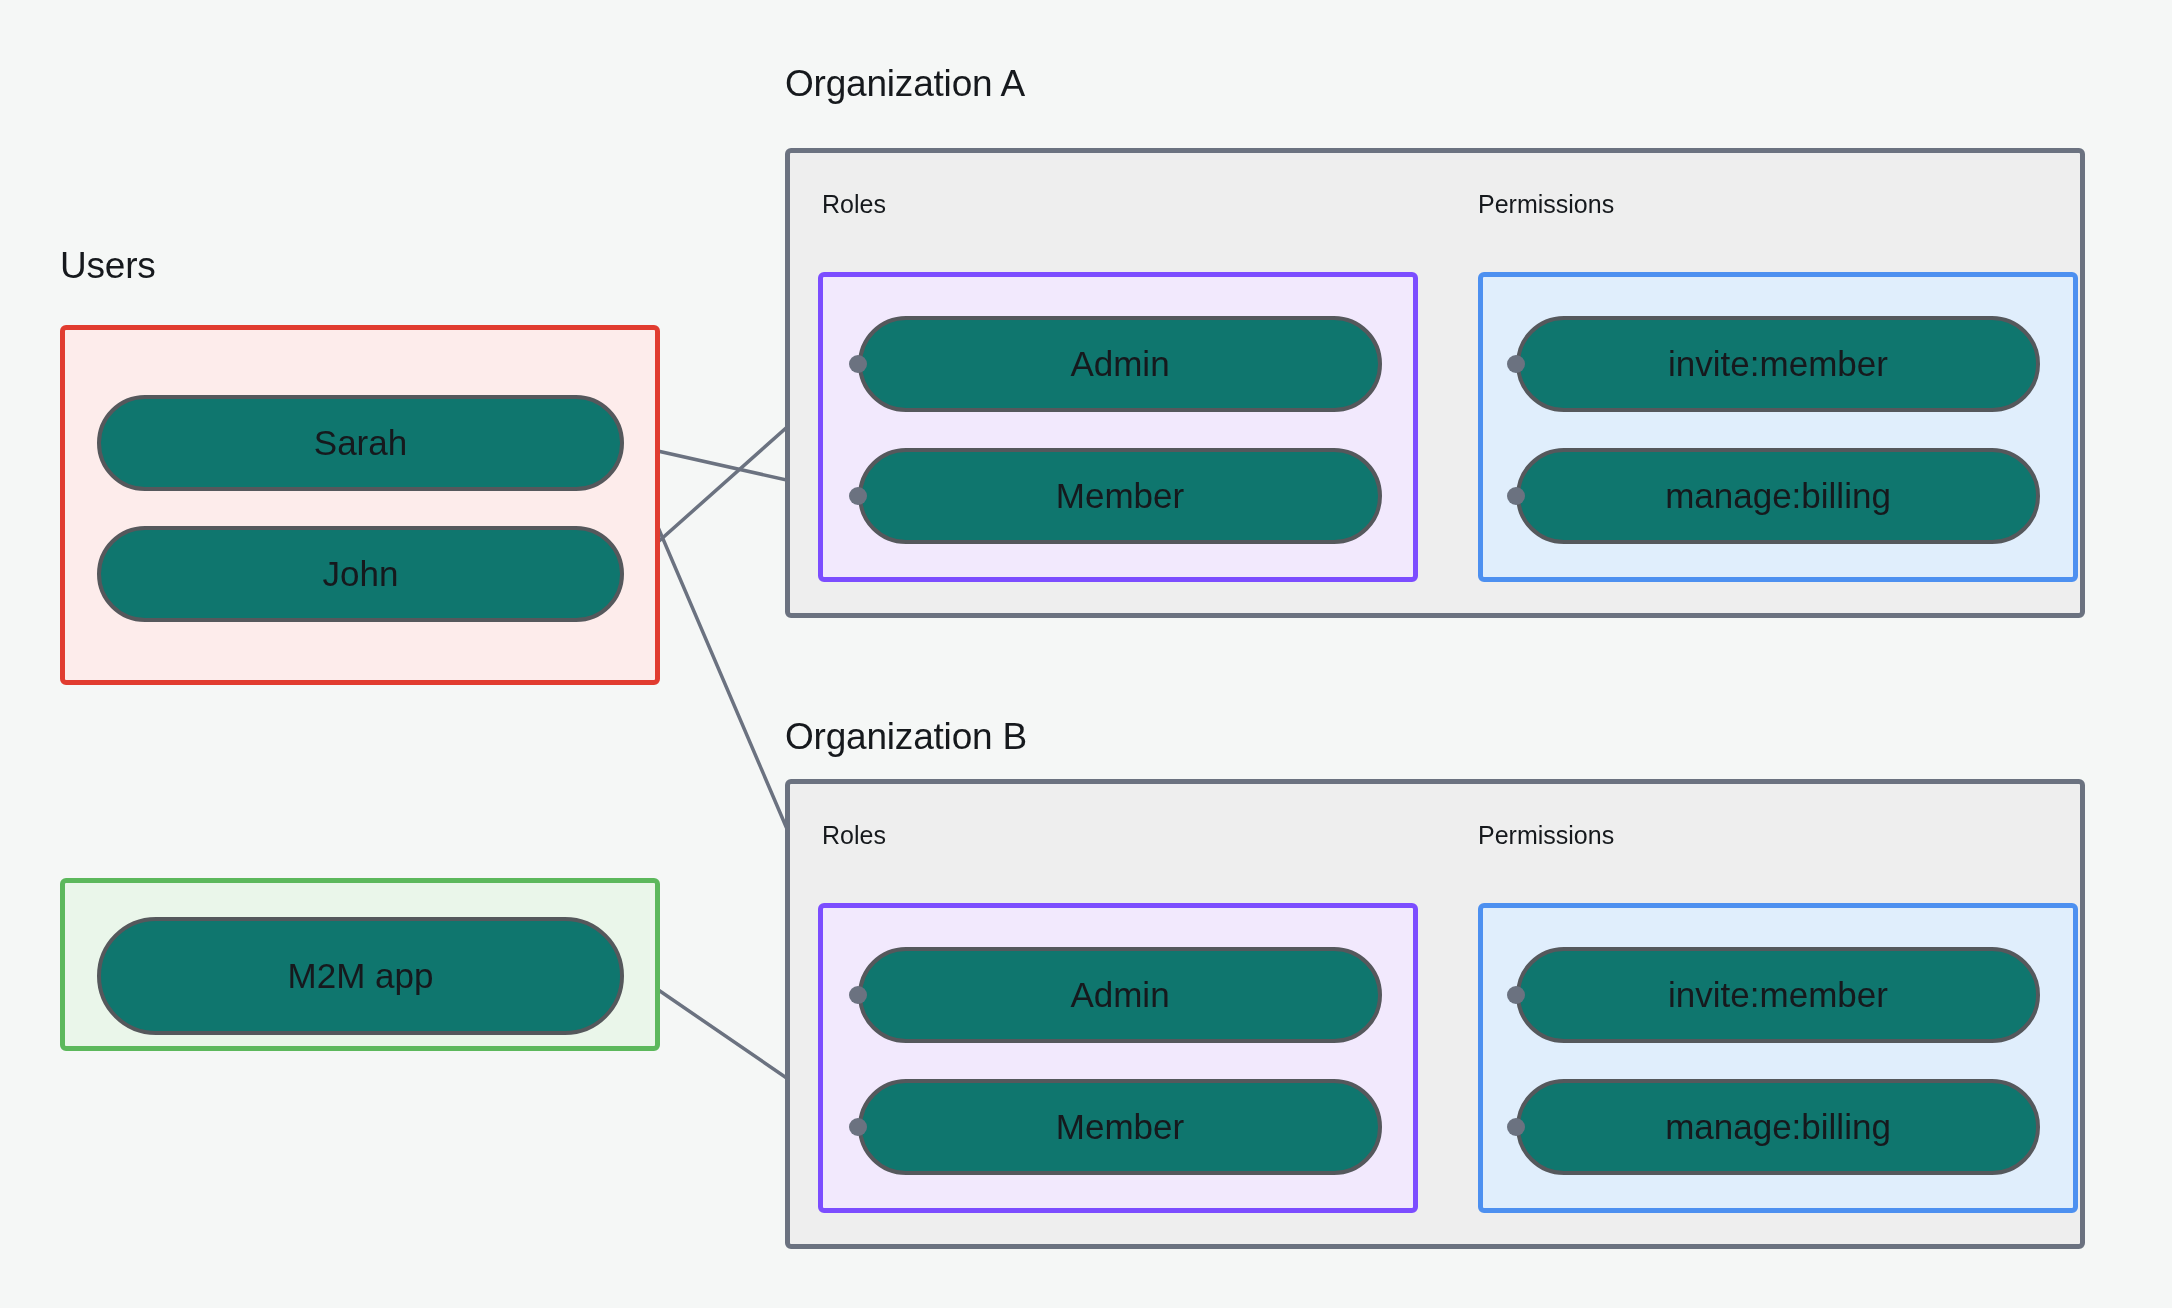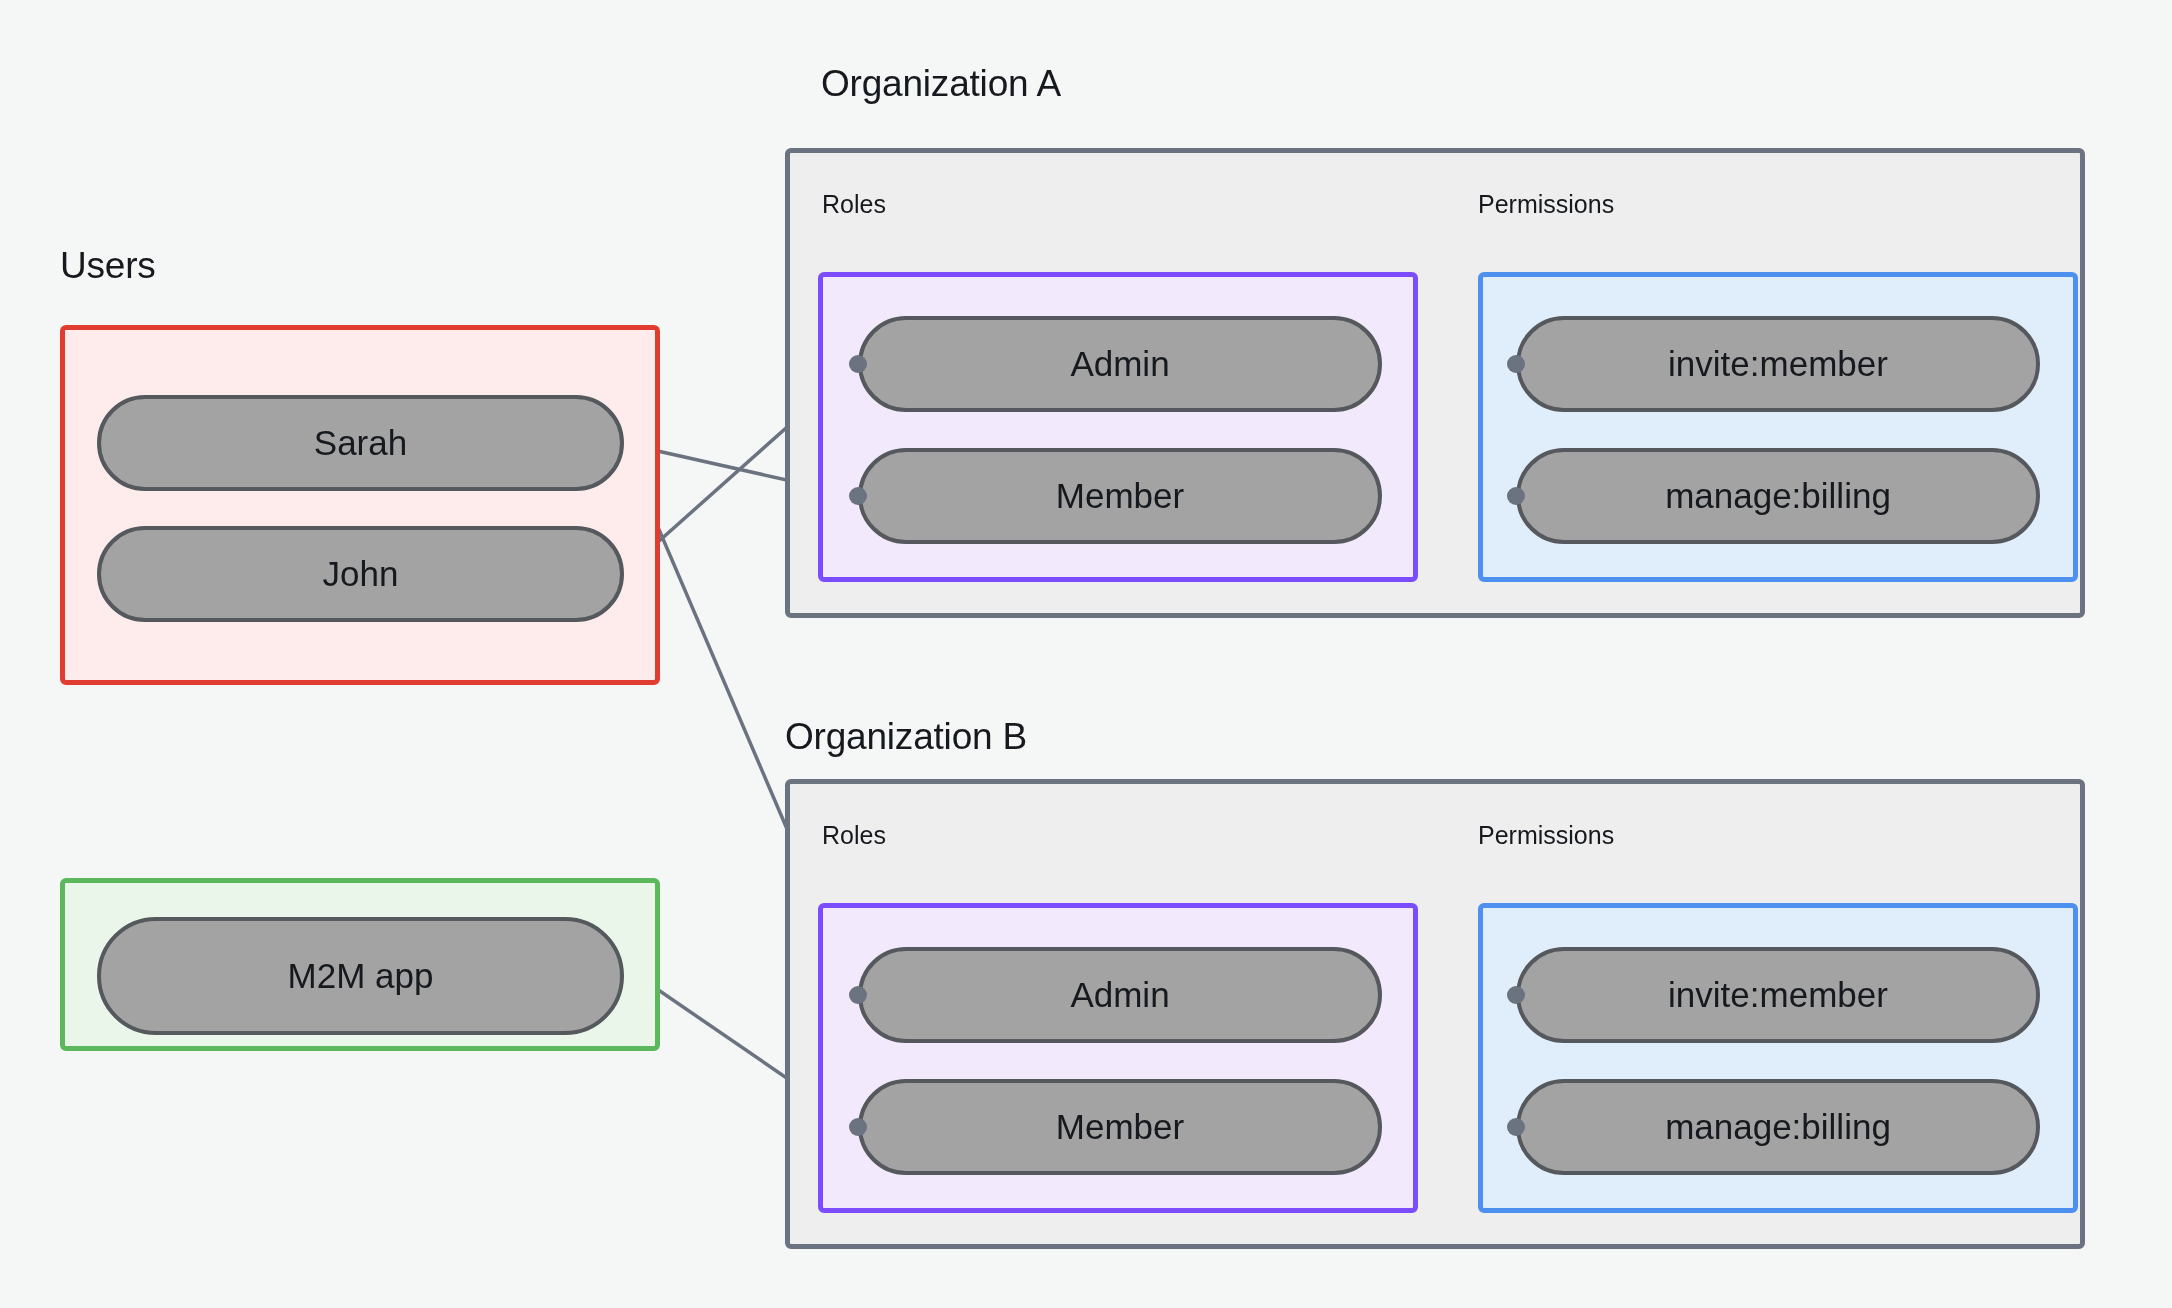--- a/index.html
+++ b/index.html
@@ -68,21 +68,21 @@
     font-weight: 400;
     color: #16191d;
     white-space: nowrap;
     z-index: 4;
   }
 
   
   .pill {
     position: absolute;
     border: 4px solid #55585c;
-    background: #a3a3a3;
+    background: #0f766e;
     border-radius: 999px;
     display: flex;
     align-items: center;
     justify-content: center;
     font-size: 35px;
     color: #16191d;
     white-space: nowrap;
     z-index: 5;
   }
 
@@ -134,21 +134,21 @@
 
   <div class="pill" style="left:97px; top:395px; width:527px; height:96px;">Sarah</div>
 
   <div class="pill" style="left:97px; top:526px; width:527px; height:96px;">John</div>
 
 
   <div class="box box-m2m" style="left:60px; top:878px; width:600px; height:173px;"></div>
 
   <div class="pill" style="left:97px; top:917px; width:527px; height:118px;">M2M app</div>
 
-  <div class="org-title" style="left:785px; top:63px;margin-left:36px;">Organization A</div>
+  <div class="org-title" style="left:785px; top:63px;">Organization A</div>
 
   <div class="box box-org" style="left:785px; top:148px; width:1300px; height:470px;"></div>
 
   <div class="section-label" style="left:822px; top:190px;">Roles</div>
 
   <div class="section-label" style="left:1478px; top:190px;">Permissions</div>
 
   <div class="box box-roles" style="left:818px; top:272px; width:600px; height:310px;"></div>
 
   <div class="pill" style="left:858px; top:316px; width:524px; height:96px;">Admin</div>

